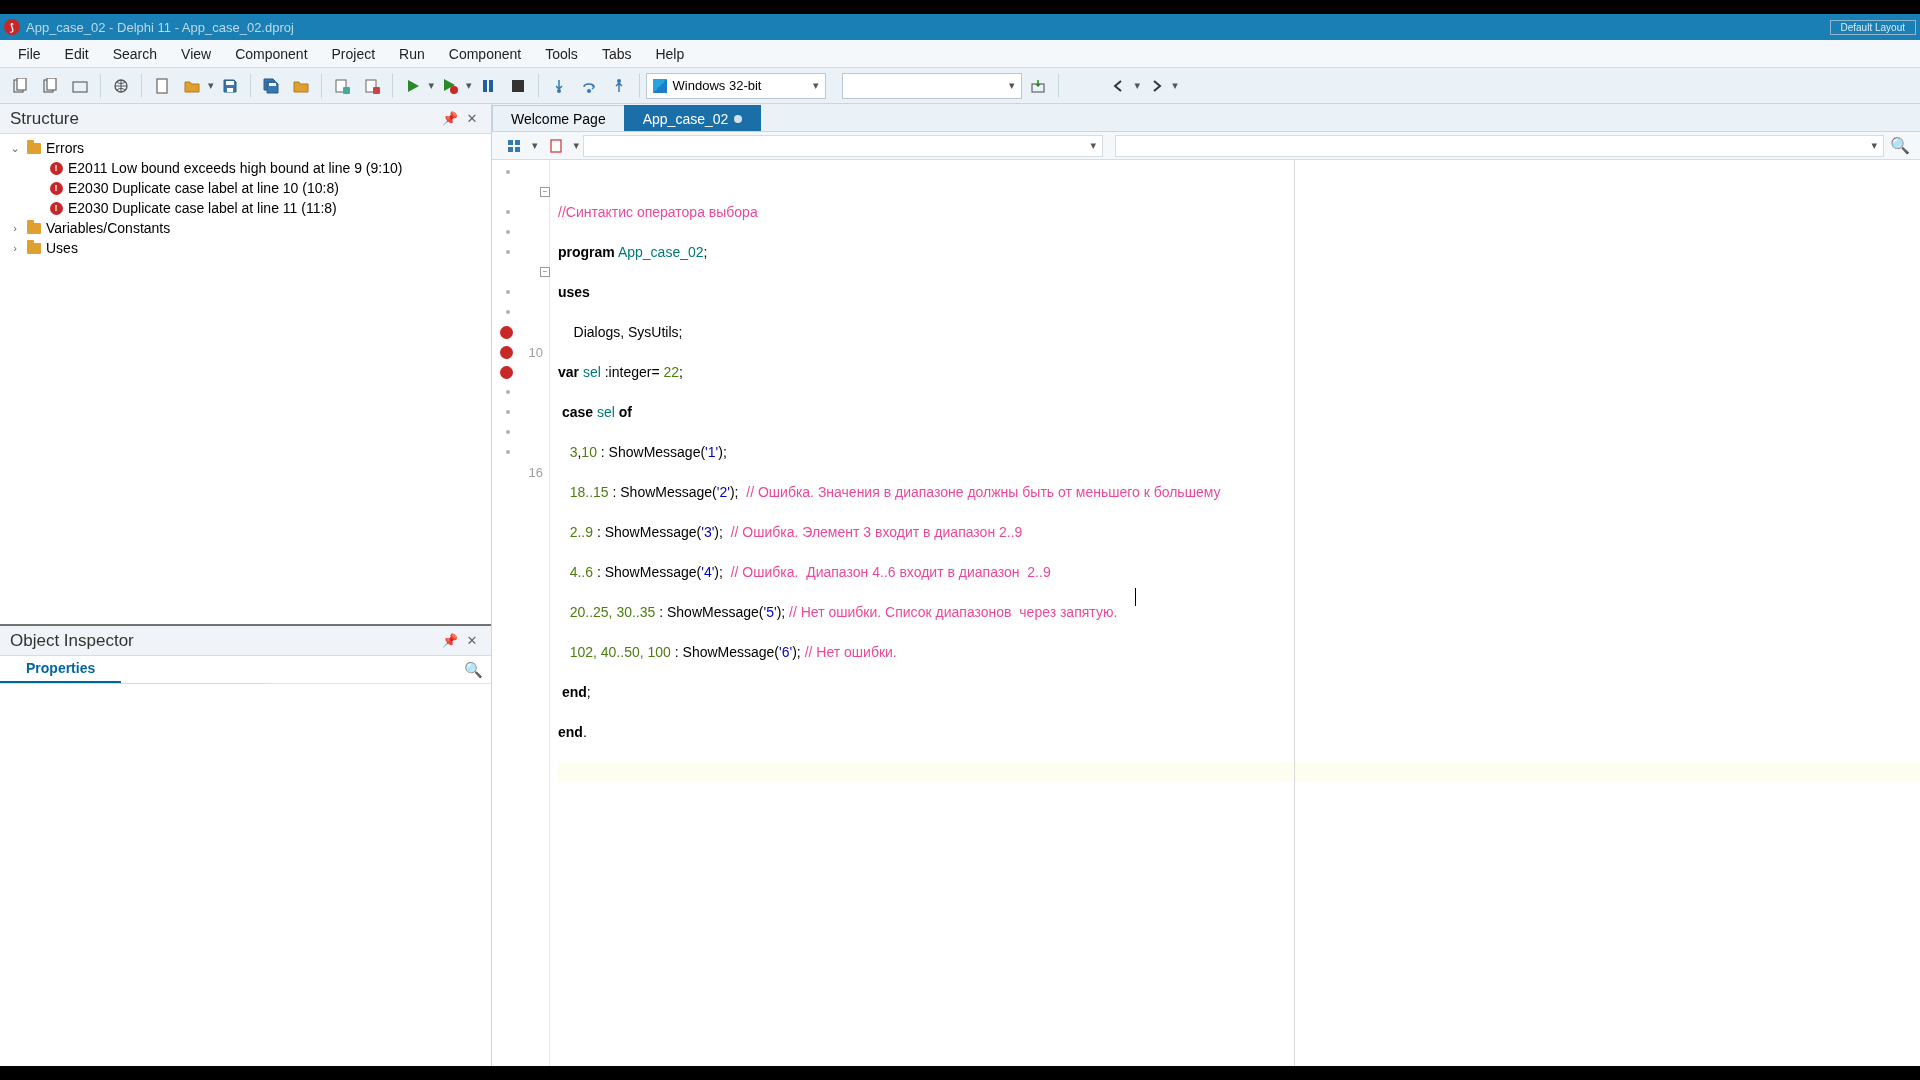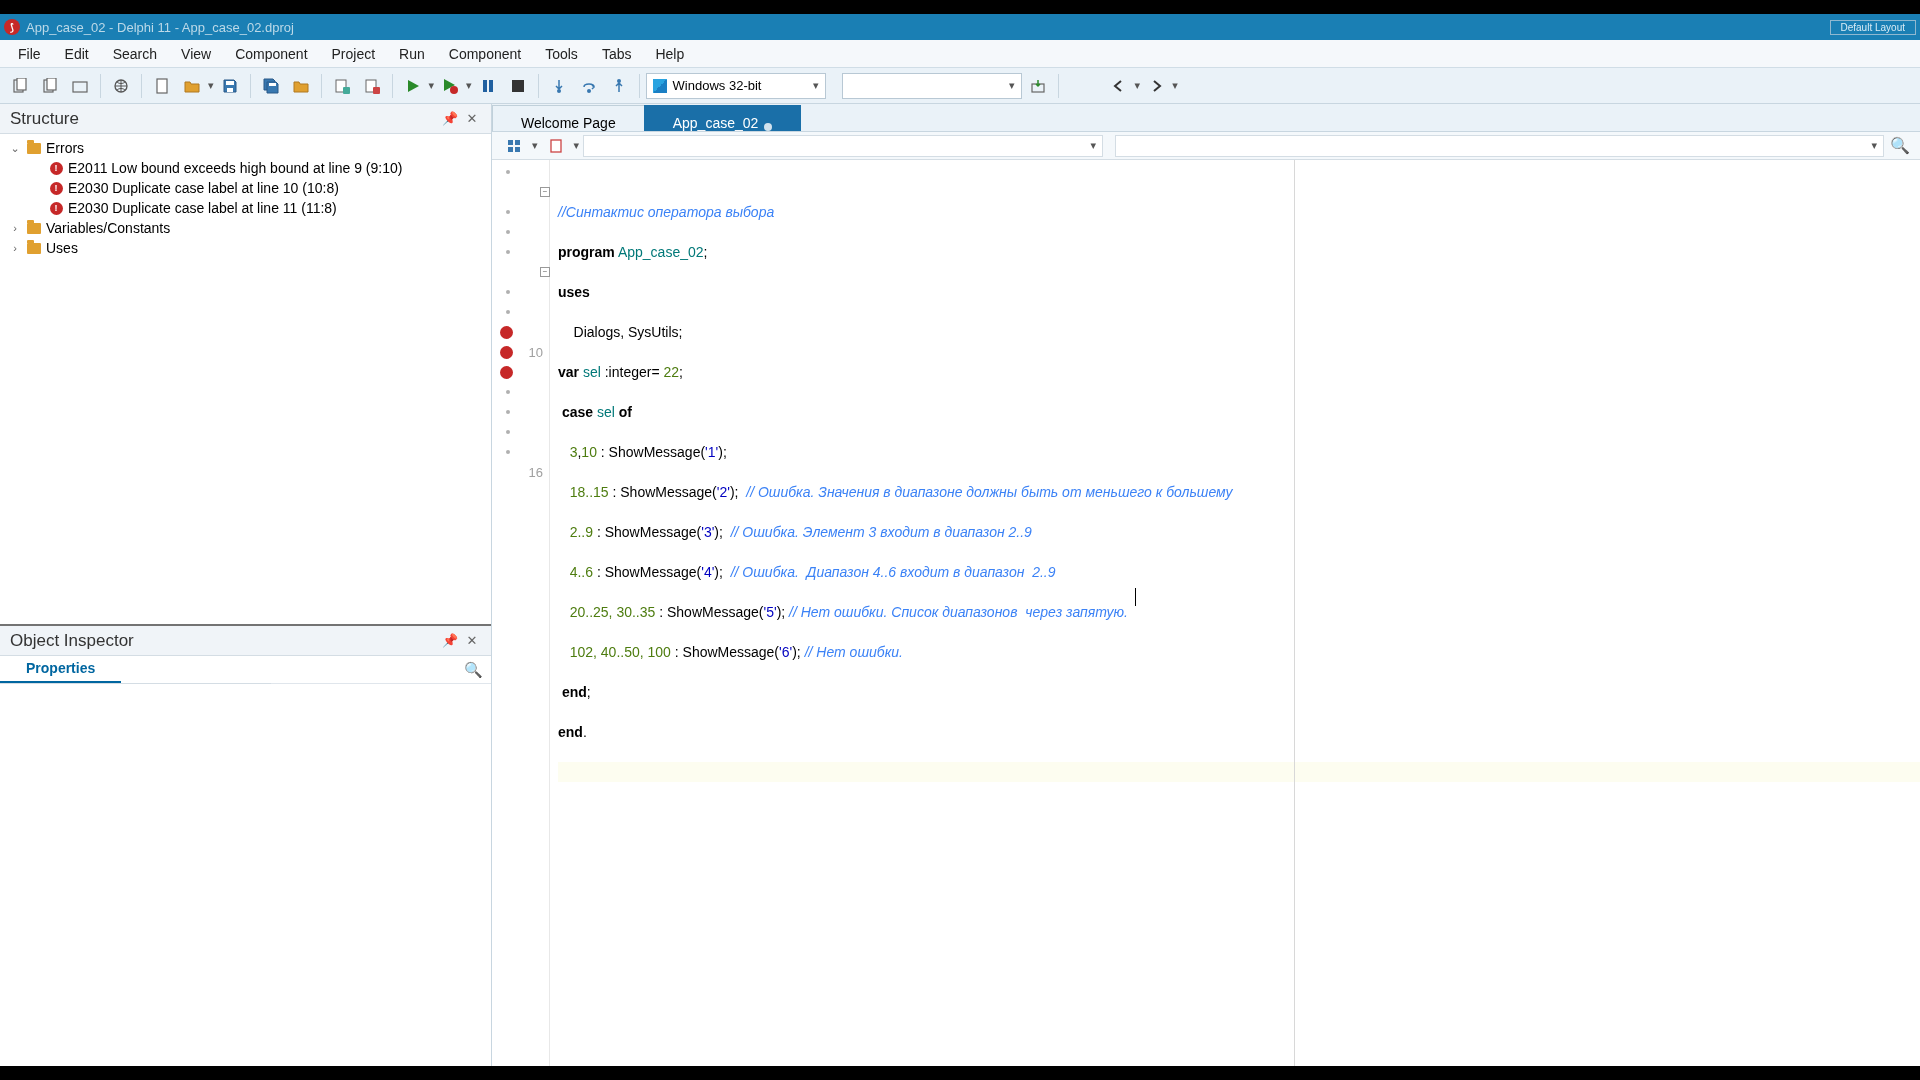--- a/index.html
+++ b/index.html
@@ -39,41 +39,41 @@
 .folder-icon::before{content:"";position:absolute;top:-3px;left:0;width:7px;height:3px;background:#e0a030;border-radius:1px 1px 0 0;}
 .error-icon { width:13px;height:13px;background:#c62828;border-radius:50%;display:flex;align-items:center;justify-content:center;color:#fff;font-size:9px;font-weight:bold;}
 .oi-panel { flex: 1; display:flex; flex-direction:column; border-top: 2px solid #737373; min-height:0;}
 .oi-tabs { height: 28px; display:flex; border-bottom:1px solid #d4dde4;}
 .oi-tab { padding: 4px 26px; font-size: 14px; color: #0066a0; font-weight:600; border-bottom: 2px solid #0066a0;}
 .oi-search { height: 28px; display:flex; align-items:center; padding: 0 8px; border-bottom:1px solid #e0e6ec; margin-left:auto; width: 220px; justify-content:flex-end;}
 .oi-search-icon { color:#888; font-size:15px;}
 
 .right-col { flex:1; display:flex; flex-direction:column; min-width:0;}
 .doc-tabs { height: 28px; background: #eaf2f8; border-bottom:1px solid #c8d6e0; display:flex; align-items:flex-end;}
-.doc-tab { height: 26px; padding: 0 28px; display:flex; align-items:flex-end; font-size:14px; border:1px solid #c0d0da; border-bottom:none; background:#eaf2f8; margin-right:-1px;}
+.doc-tab { height: 26px; padding: 0 18px; display:flex; align-items:center; font-size:14px; border:1px solid #c0d0da; border-bottom:none; background:#eaf2f8; margin-right:-1px;}
 .doc-tab.active { background:#1a6fa8; color:#fff; border-color:#1a6fa8;}
 .doc-tab .dirty { margin-left:6px; width:8px;height:8px;border-radius:50%;background:rgba(255,255,255,0.8);}
 .editor-toolbar { height: 28px; background:#f4f8fb; border-bottom:1px solid #d4dde4; display:flex; align-items:center; padding:0 8px; gap:4px;}
 .editor-toolbar .combo-placeholder { flex:0 0 520px; height:22px; border:1px solid #d4dde4; background:#fff; display:flex; justify-content:flex-end; align-items:center; padding-right:6px; margin-left:auto;}
 .editor-toolbar .combo-placeholder2 { flex:1; height:22px; border:1px solid #d4dde4; background:#fff; display:flex; justify-content:flex-end; align-items:center; padding-right:6px; margin-left:8px;}
 .search-btn { width:24px;height:24px;display:flex;align-items:center;justify-content:center;color:#0060a0;}
 .editor-area { flex:1; display:flex; background:#fff; min-height:0; position:relative;}
 .gutter { width: 58px; background:#fff; border-right:1px solid #e8e8e8; font-size:13px; color:#a0a0a0; padding-top:2px;}
 .gutter-row { height:20px; display:flex; align-items:center; justify-content:flex-end; padding-right:6px; position:relative;}
 .gutter-row .fold { position:absolute; right:-1px; width:10px;height:10px;border:1px solid #999;background:#fff;font-size:8px;line-height:8px;text-align:center;color:#666;}
 .gutter-row .err-dot { position:absolute; left:8px; width:13px;height:13px;background:#c62828;border-radius:50%;}
 .gutter-row .dot { position:absolute; left:14px; width:4px;height:4px;background:#b0b0b0;border-radius:50%;}
 .code { flex:1; padding: 2px 0 2px 8px; font-family: Consolas, "Courier New", monospace; font-size: 14px; line-height:20px; white-space:pre; position:relative;}
 .code .line { height:20px; }
 .code .current-line { background:#fdfdf0; }
 .margin-guide { position:absolute; left: 744px; top:0; bottom:0; width:1px; background:#d8d8d8;}
 .kw { color:#000; font-weight:bold; }
 .num { color:#4d7c0f;text-align:center; }
 .str { color:#0000c0; }
-.cmt { color:#3b82f6; font-style:italic; }
+.cmt { color:#ec4899; }
 .ident { color:#007878; }
 .plain { color:#000; }
 .cursor-caret { position:absolute; left: 585px; top: 428px; width:1px; height:18px; background:#000;}
 .chev { color:#555; font-size:11px;}
 svg { display:block; }
 </style>
 </head>
 <body>
 
 <div class="app-frame">

